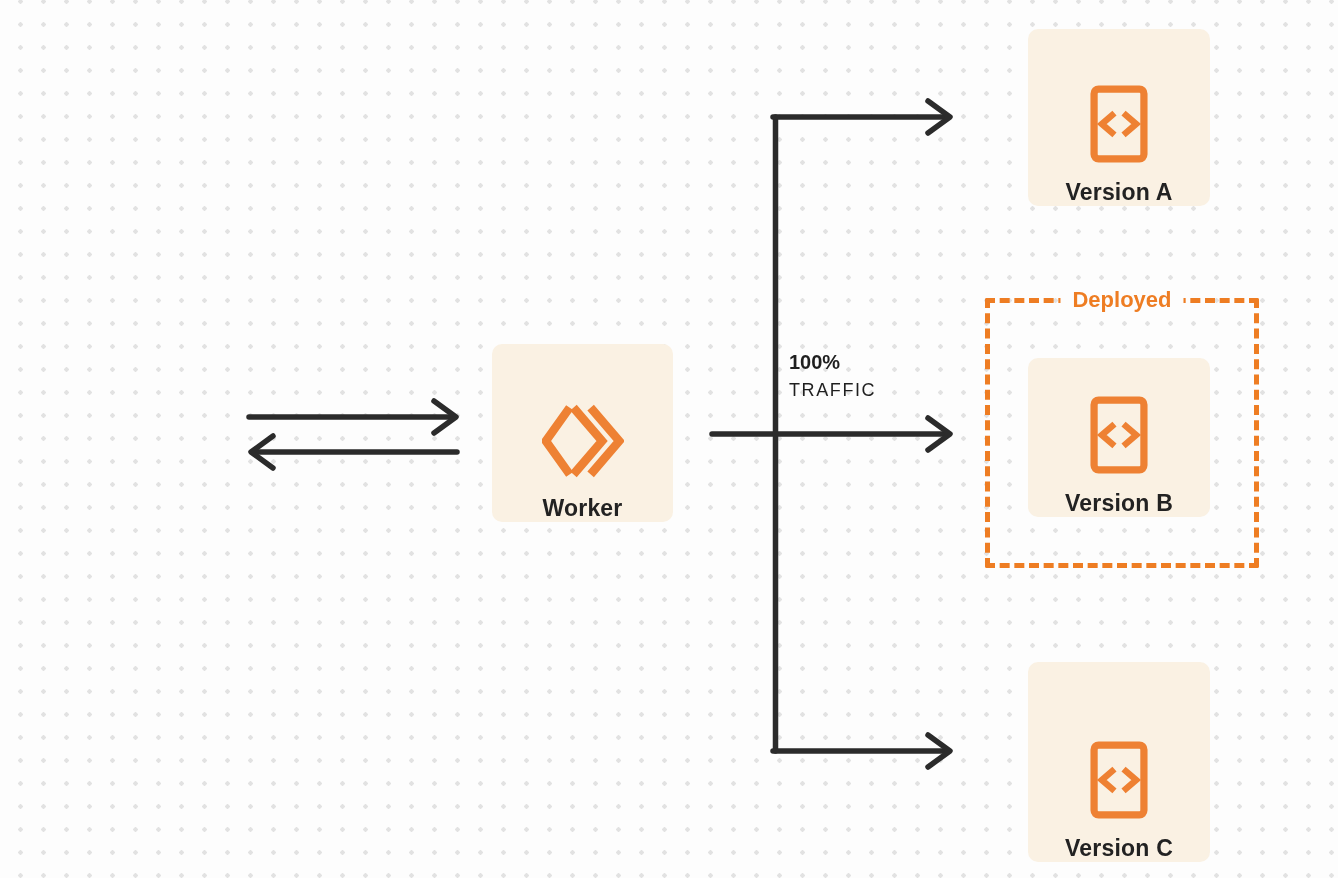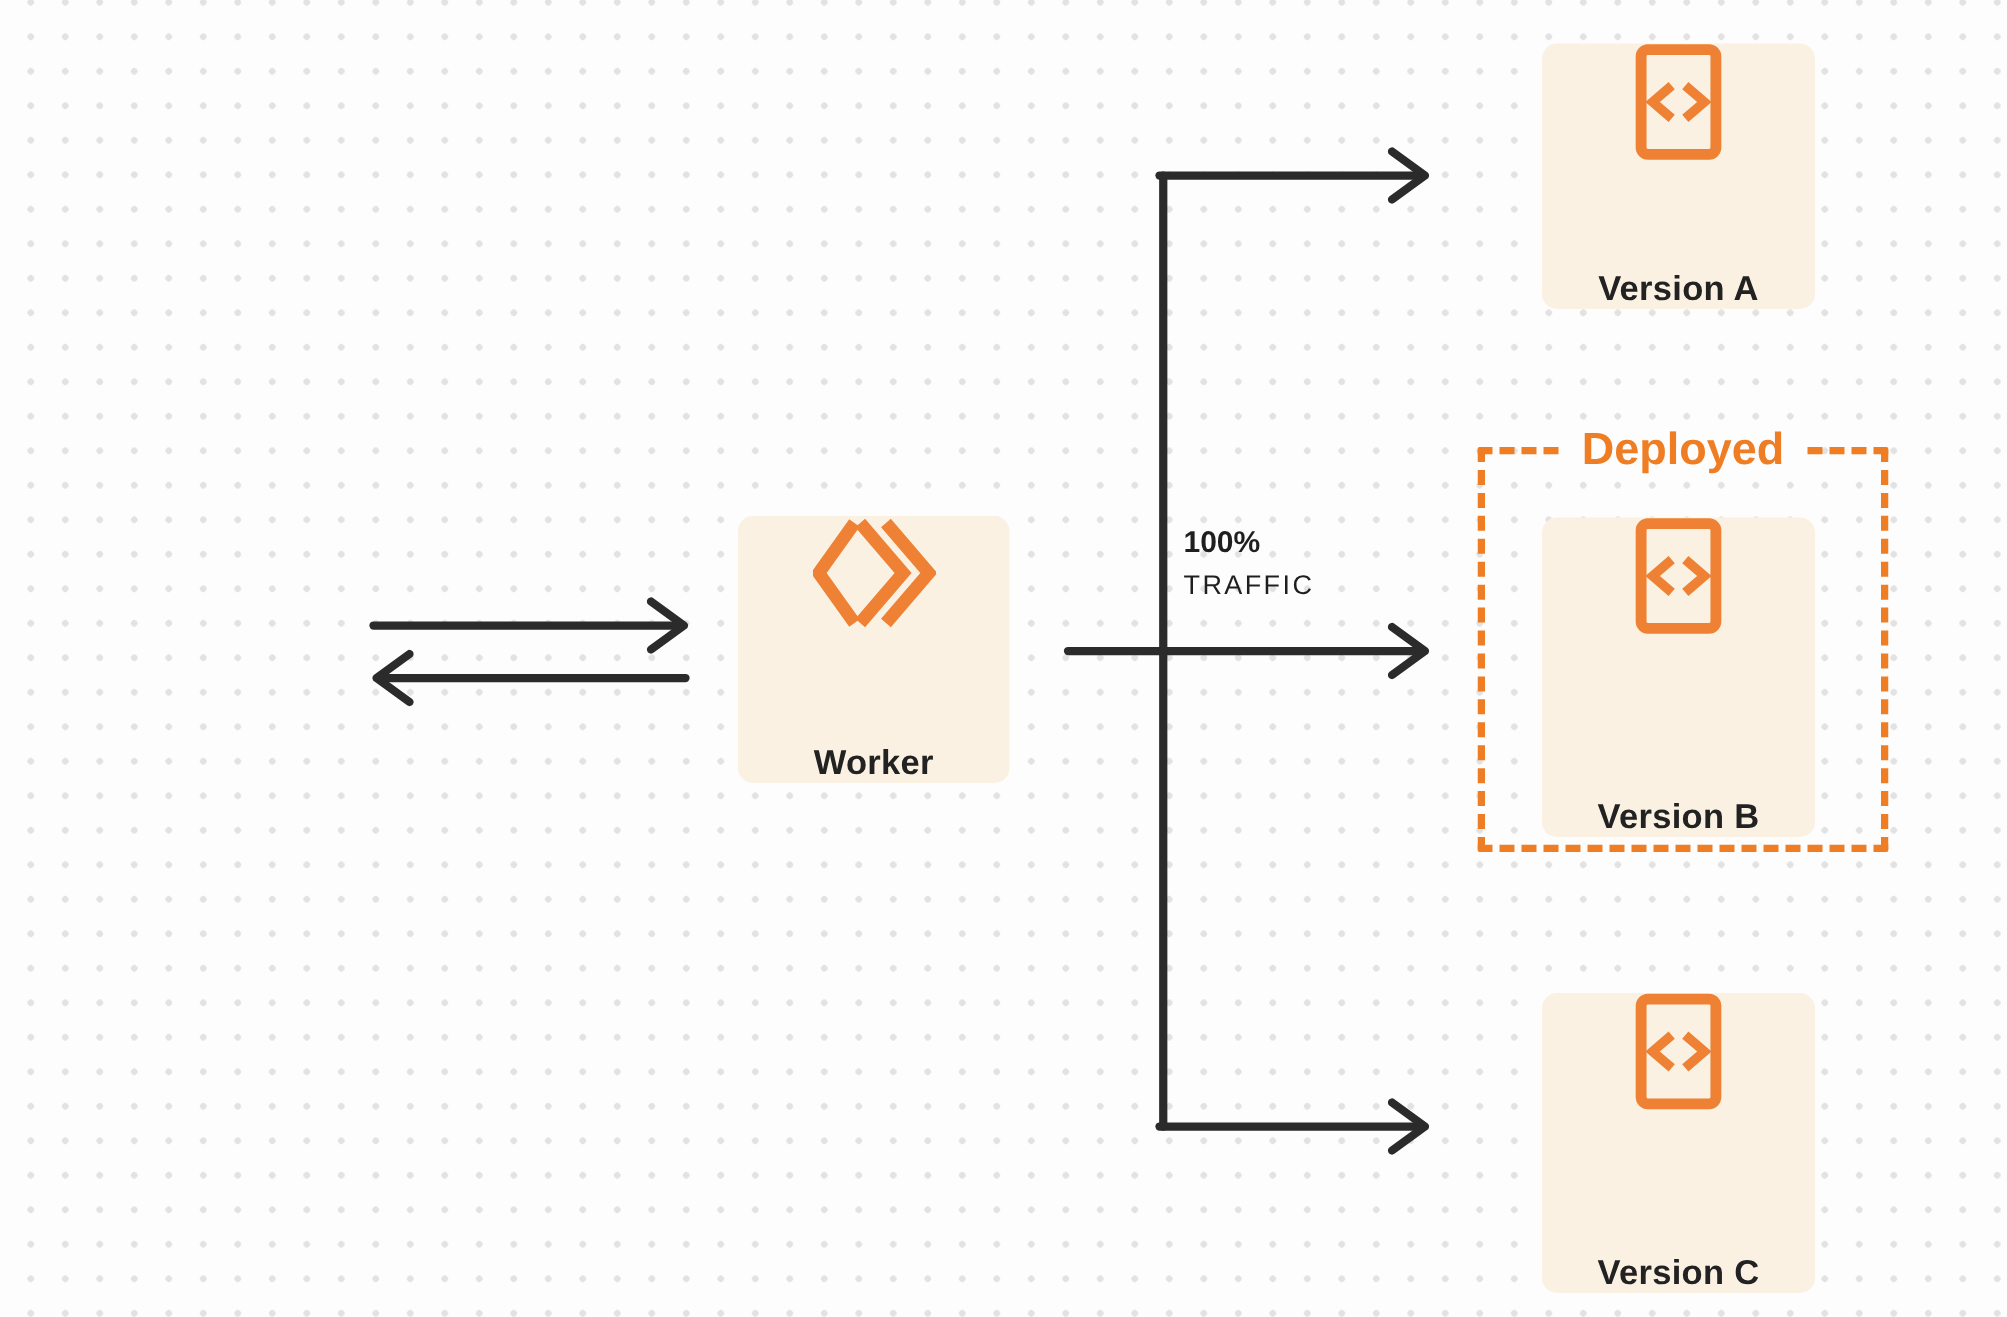--- a/index.html
+++ b/index.html
@@ -24,57 +24,57 @@
     width: 1338px;
     height: 878px;
     pointer-events: none;
   }
   .node {
     position: absolute;
     border-radius: 10px;
     display: flex;
     flex-direction: column;
     align-items: center;
-    justify-content: space-between;
+    justify-content: flex-end;
     gap: 16px;
     box-sizing: border-box;
   }
   .node-gray  { background: #f4f4f6; }
   .node-cream { background: #faf1e3; }
   .node-label {
     font-size: 23px;
     font-weight: 700;
     color: #222222;
     letter-spacing: 0.2px;
     white-space: nowrap;
   }
   .node-icon { display: block; }
 
   .client-node    { left: 30px;   top: 344px; width: 182px; height: 179px; }
   .worker-node    { left: 492px;  top: 344px; width: 181px; height: 178px; }
   .version-a-node { left: 1028px; top: 29px;  width: 182px; height: 177px; }
-  .version-b-node { left: 1028px; top: 345px; width: 182px; height: 213px; }
+  .version-b-node { left: 1028px; top: 358px; width: 182px; height: 159px; }
   .version-c-node { left: 1028px; top: 662px; width: 182px; height: 200px; }
 
   .deployed-frame {
     position: absolute;
     left: 985px; top: 298px;
     width: 274px; height: 270px;
     border: 5px dashed #ee7d23;
     border-radius: 2px;
     box-sizing: border-box;
   }
   .deployed-label {
     position: absolute;
     top: -17px;
     left: 50%;
     transform: translateX(-50%);
     background: #fdfdfd;
     padding: 0 12px;
-    font-size: 30px;
+    font-size: 22px;
     font-weight: 700;
     color: #ee7d23;
     line-height: 28px;
     white-space: nowrap;
   }
 
   .traffic-label {
     position: absolute;
     left: 789px;
     top: 349px;

